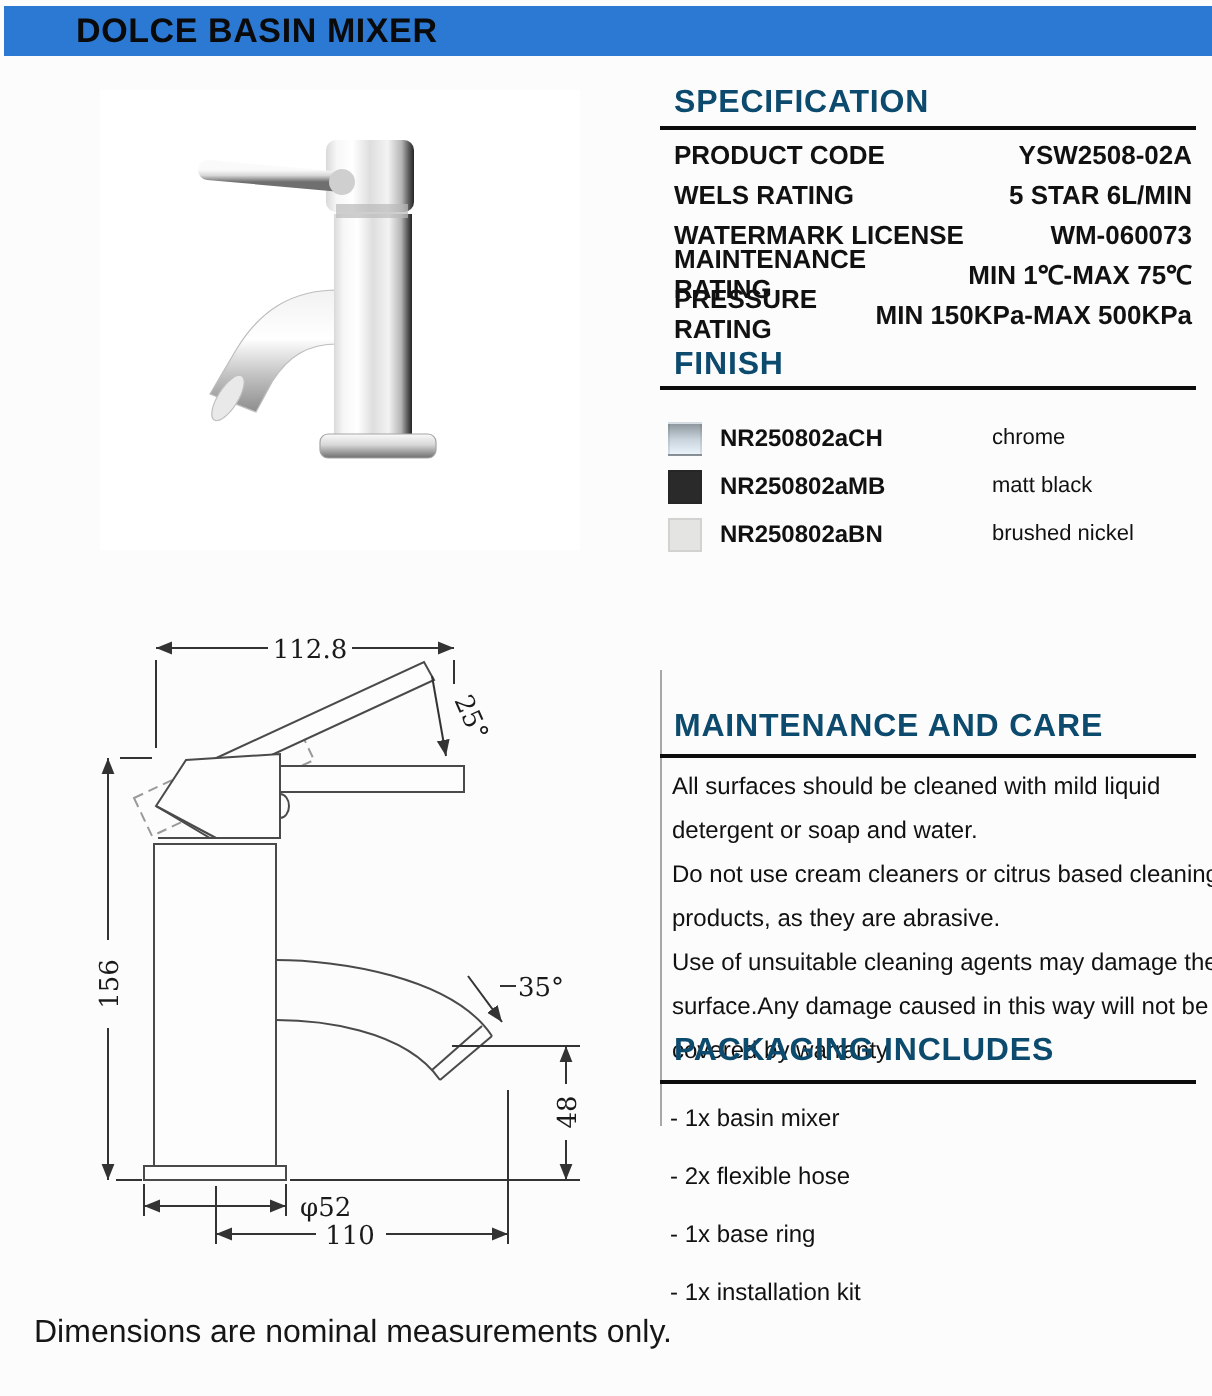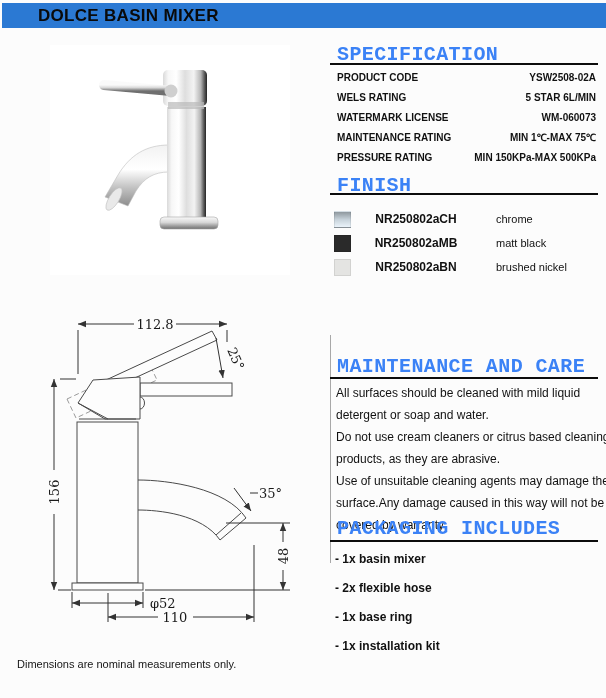--- a/index.html
+++ b/index.html
@@ -2,39 +2,39 @@
 <html><head>
 <meta charset="utf-8">
 <style>
   html,body{margin:0;padding:0;background:#ffffff;}
   .page{position:relative;width:606px;height:698px;background:#fcfcfc;overflow:hidden;
         font-family:"Liberation Sans",sans-serif;color:#111;}
   .header-bar{position:absolute;left:2px;top:3px;right:0;height:25px;background:#2b79d3;}
   .header-bar .title{font-size:17px;font-weight:bold;color:#0a0a0a;line-height:25px;padding-left:36px;
         letter-spacing:.3px;}
   .rcol{position:absolute;left:330px;top:0;width:268px;}
-  .sec-heading{position:absolute;left:0;width:100%;font-size:20px;font-weight:bold;color:#3b82f6;
-        letter-spacing:.4px;padding-left:7px;box-sizing:border-box;white-space:nowrap;font-family:Liberation Mono, monospace;}
+  .sec-heading{position:absolute;left:0;width:100%;font-size:16px;font-weight:bold;color:#0c4a6e;
+        letter-spacing:.4px;padding-left:7px;box-sizing:border-box;white-space:nowrap;}
   .sec-underline{position:absolute;left:0;width:100%;height:2px;background:#0c0c0c;}
   .spec-table{position:absolute;left:0;top:67px;width:100%;}
   .spec-row{display:flex;justify-content:space-between;align-items:center;height:20px;
-        padding:0 2px 0 7px;font-size:10px;font-weight:bold;}
+        padding:0 2px 0 7px;font-size:13px;font-weight:bold;}
   .spec-row .val{text-align:right;white-space:nowrap;}
   .finish-list{position:absolute;left:0;top:207px;width:100%;}
   .finish-row{display:flex;align-items:center;height:24px;}
   .swatch{width:17px;height:17px;margin-left:4px;flex:0 0 17px;border:1px solid rgba(0,0,0,0.08);
         box-sizing:border-box;}
-  .finish-code{font-size:12px;font-weight:bold;margin-left:9px;width:112px;text-align:center;}
+  .finish-code{font-size:12px;font-weight:bold;margin-left:9px;width:112px;}
   .finish-name{font-size:11px;margin-left:24px;}
   .maint-text{position:absolute;left:0;top:382px;width:100%;padding-left:6px;box-sizing:border-box;}
   .maint-line{font-size:12px;line-height:22px;white-space:nowrap;}
   .pack-list{position:absolute;left:0;top:545px;width:100%;padding-left:5px;box-sizing:border-box;}
-  .pack-item{font-size:12px;font-weight:bold;line-height:29px;white-space:nowrap;}
+  .pack-item{font-size:12px;font-weight:normal;line-height:29px;white-space:nowrap;}
   .divider-line{position:absolute;left:330px;top:335px;width:1px;height:228px;background:#a8a8a8;}
-  .footer-note{position:absolute;left:17px;top:658px;font-size:11px;color:#161616;}
+  .footer-note{position:absolute;left:17px;top:658px;font-size:16px;color:#161616;}
   .photo-svg{position:absolute;left:50px;top:45px;}
   .drawing-svg{position:absolute;left:30px;top:302px;}
   svg text.dim{font-family:"DejaVu Serif",serif;font-size:13px;fill:#1a1a1a;}
   svg .geo{stroke:#4a4a4a;fill:none;stroke-width:1;}
   svg .geow{stroke:#4a4a4a;fill:#fdfdfd;stroke-width:1;}
   svg .dimline{stroke:#333;fill:none;stroke-width:1;}
   svg .dash{stroke:#9a9a9a;fill:none;stroke-width:1;stroke-dasharray:5 3;}
 </style>
 </head>
 <body>

